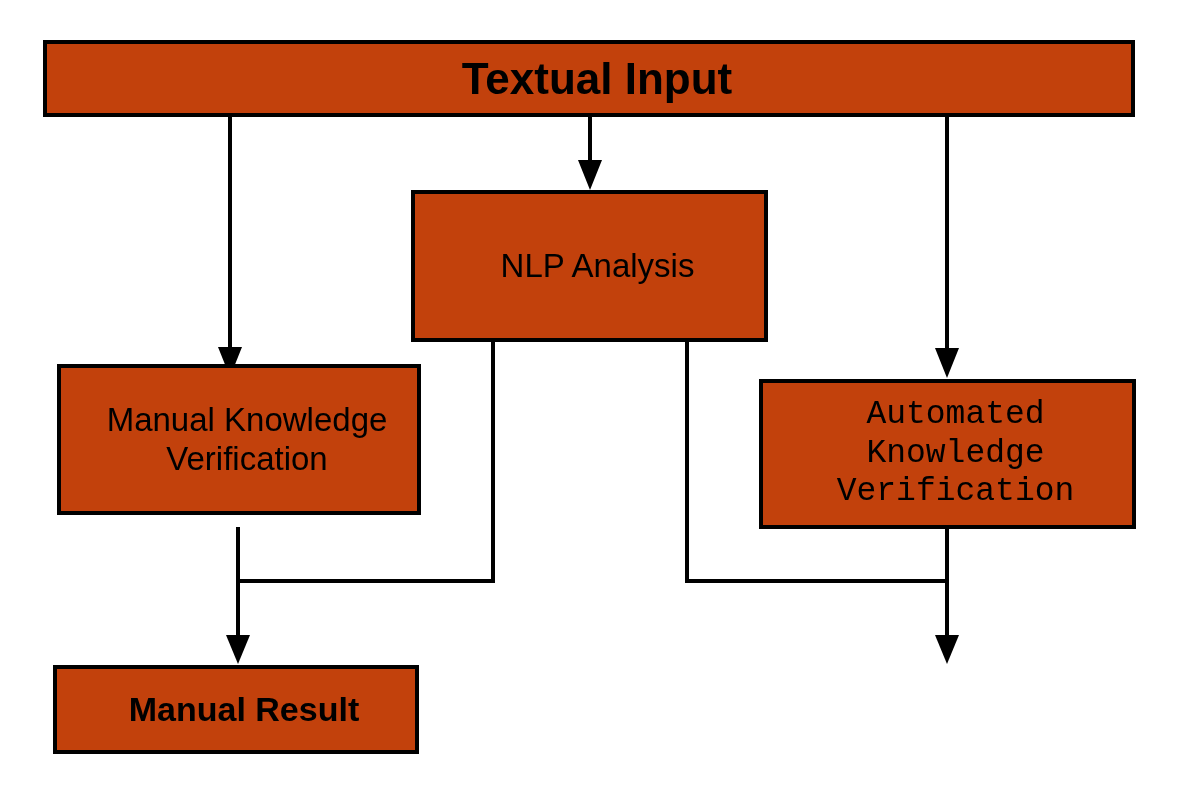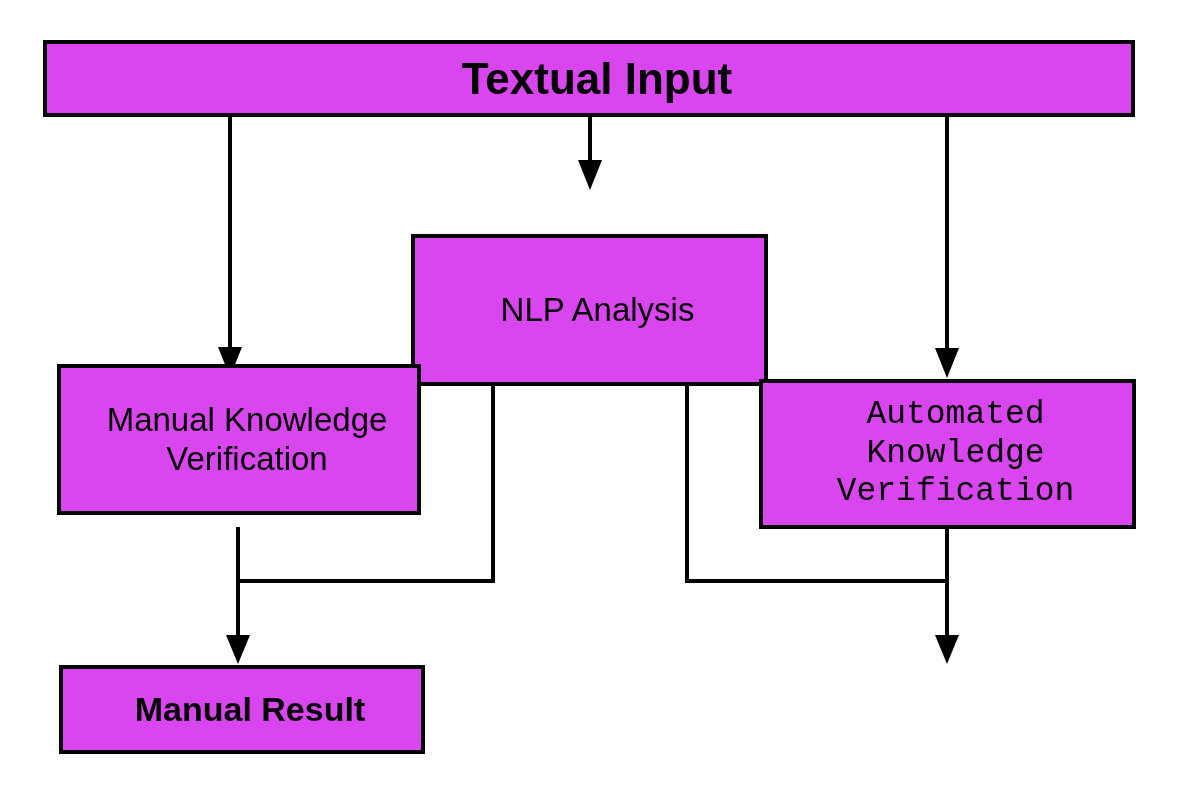--- a/index.html
+++ b/index.html
@@ -17,41 +17,41 @@
   }
   .connectors {
     position: absolute;
     left: 0;
     top: 0;
     pointer-events: none;
   }
   .node {
     position: absolute;
     box-sizing: border-box;
-    background: #d946ef;
+    background: #c2410c;
     border: 4px solid #000000;
     color: #000000;
     display: flex;
     align-items: center;
     justify-content: center;
     text-align: center;
     font-size: 33px;
     line-height: 1.18;
     padding-left: 16px;
   }
   .node .label { display: block; padding: 0 10px; }
   .node.title { font-size: 44px; font-weight: bold; }
   .node.result { font-size: 34px; font-weight: bold; }
 
   
   #box-textual-input { left: 43px;  top: 40px;  width: 1092px; height: 77px;  }
-  #box-nlp           { left: 411px; top: 190px; width: 357px;  height: 152px; margin-top: 44px; }
+  #box-nlp           { left: 411px; top: 190px; width: 357px;  height: 152px; }
   #box-manual-kv     { left: 57px;  top: 364px; width: 364px;  height: 151px; }
   #box-auto-kv       { left: 759px; top: 379px; width: 377px;  height: 150px; font-family: Liberation Mono, monospace; }
-  #box-manual-result { left: 59px;  top: 665px; width: 366px;  height: 89px; justify-content: center;  }
+  #box-manual-result { left: 53px;  top: 665px; width: 366px;  height: 89px; justify-content: center;  }
   #box-auto-result   { left: 763px; top: 666px; width: 369px;  height: 91px;  }
 </style>
 </head>
 <body>
 
 <div class="canvas">
 
   <svg class="connectors" width="1186" height="786" viewBox="0 0 1186 786" fill="none" stroke="#000000" stroke-width="4">
 
     <g>

